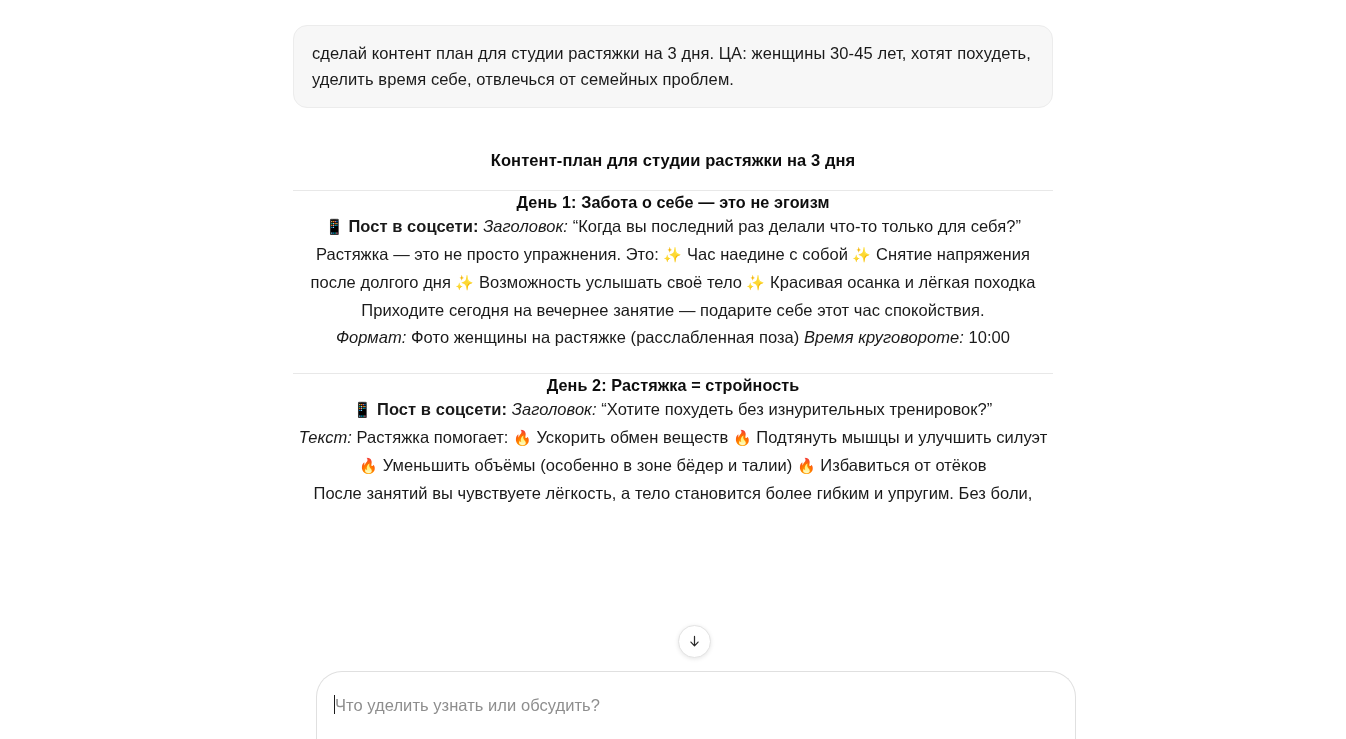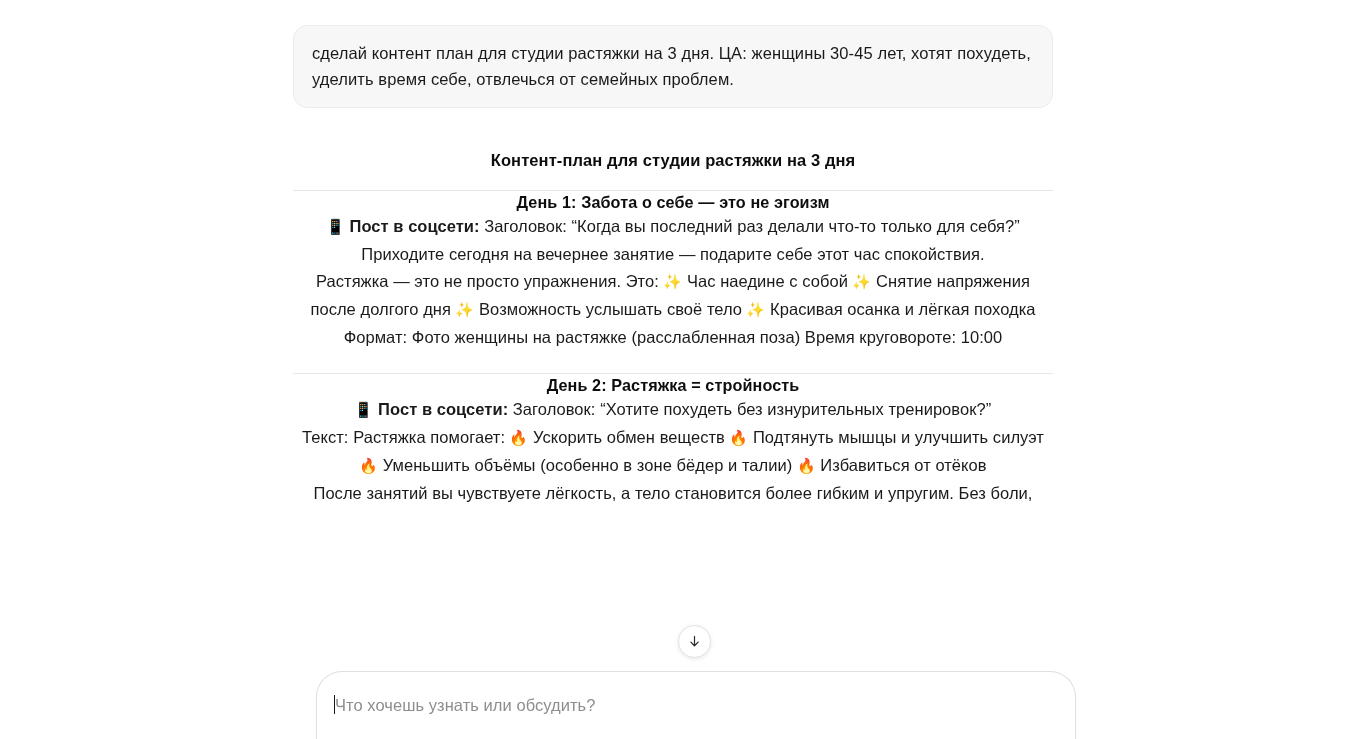--- a/index.html
+++ b/index.html
@@ -62,21 +62,21 @@
     line-height: 22px;
     letter-spacing: .1px;
   }
   p.para {
     font-size: 16.5px;
     line-height: 27px;
     color: #1a1a1a;
     margin: 0;
     letter-spacing: .05px;
   }
-  .em { }
+  .em { font-style: italic; }
   .strong { font-weight: bold; }
   .emoji {
     font-family: "DejaVu Sans", sans-serif;
     font-size: 15px;
   }
   .sp-21 { margin-top: 21px; }
   .sp-24 { margin-top: 24px; }
   .sp-27 { margin-top: 26px; }
 
   
@@ -160,33 +160,33 @@
         <h3 class="day sp-21">День 1: Забота о себе — это не эгоизм</h3>
 
         <p class="para sp-24">
           <span class="emoji">📱</span>
           <span class="strong">Пост в соцсети:</span>
           <span class="em">Заголовок:</span>
           <span>“Когда вы последний раз делали что-то только для себя?”</span>
         </p>
 
 
-        <p class="para sp-27">Приходите сегодня на вечернее занятие — подарите себе этот час спокойствия.</p>
-
         <p class="para sp-27">
           <span>Растяжка — это не просто упражнения. Это:</span>
           <span class="emoji">✨</span>
           <span>Час наедине с собой</span>
           <span class="emoji">✨</span>
           <span>Снятие напряжения после долгого дня</span>
           <span class="emoji">✨</span>
           <span>Возможность услышать своё тело</span>
           <span class="emoji">✨</span>
           <span>Красивая осанка и лёгкая походка</span>
         </p>
+
+        <p class="para sp-27">Приходите сегодня на вечернее занятие — подарите себе этот час спокойствия.</p>
 
         <p class="para sp-27">
           <span class="em">Формат:</span>
           <span>Фото женщины на растяжке (расслабленная поза)</span>
           <span class="em">Время круговороте:</span>
           <span>10:00</span>
         </p>
 
         <hr class="rule" style="margin-top:22px">
 
@@ -220,16 +220,16 @@
 
   <div class="composer-mask"></div>
 
   <div class="scroll-btn">
     <svg width="15" height="15" viewBox="0 0 16 16">
       <path d="M8 2.6 L8 12.2 M4.2 8.6 L8 12.6 L11.8 8.6" fill="none" stroke="#2b2b2b" stroke-width="1.3" stroke-linecap="round" stroke-linejoin="round"></path>
     </svg>
   </div>
 
   <div class="composer">
-    <div class="composer-input"><span class="caret"></span><span>Что хочешь узнать или обсудить?</span></div>
+    <div class="composer-input"><span class="caret"></span><span>Что уделить узнать или обсудить?</span></div>
   </div>
 
 </div>
 
 </body></html>

